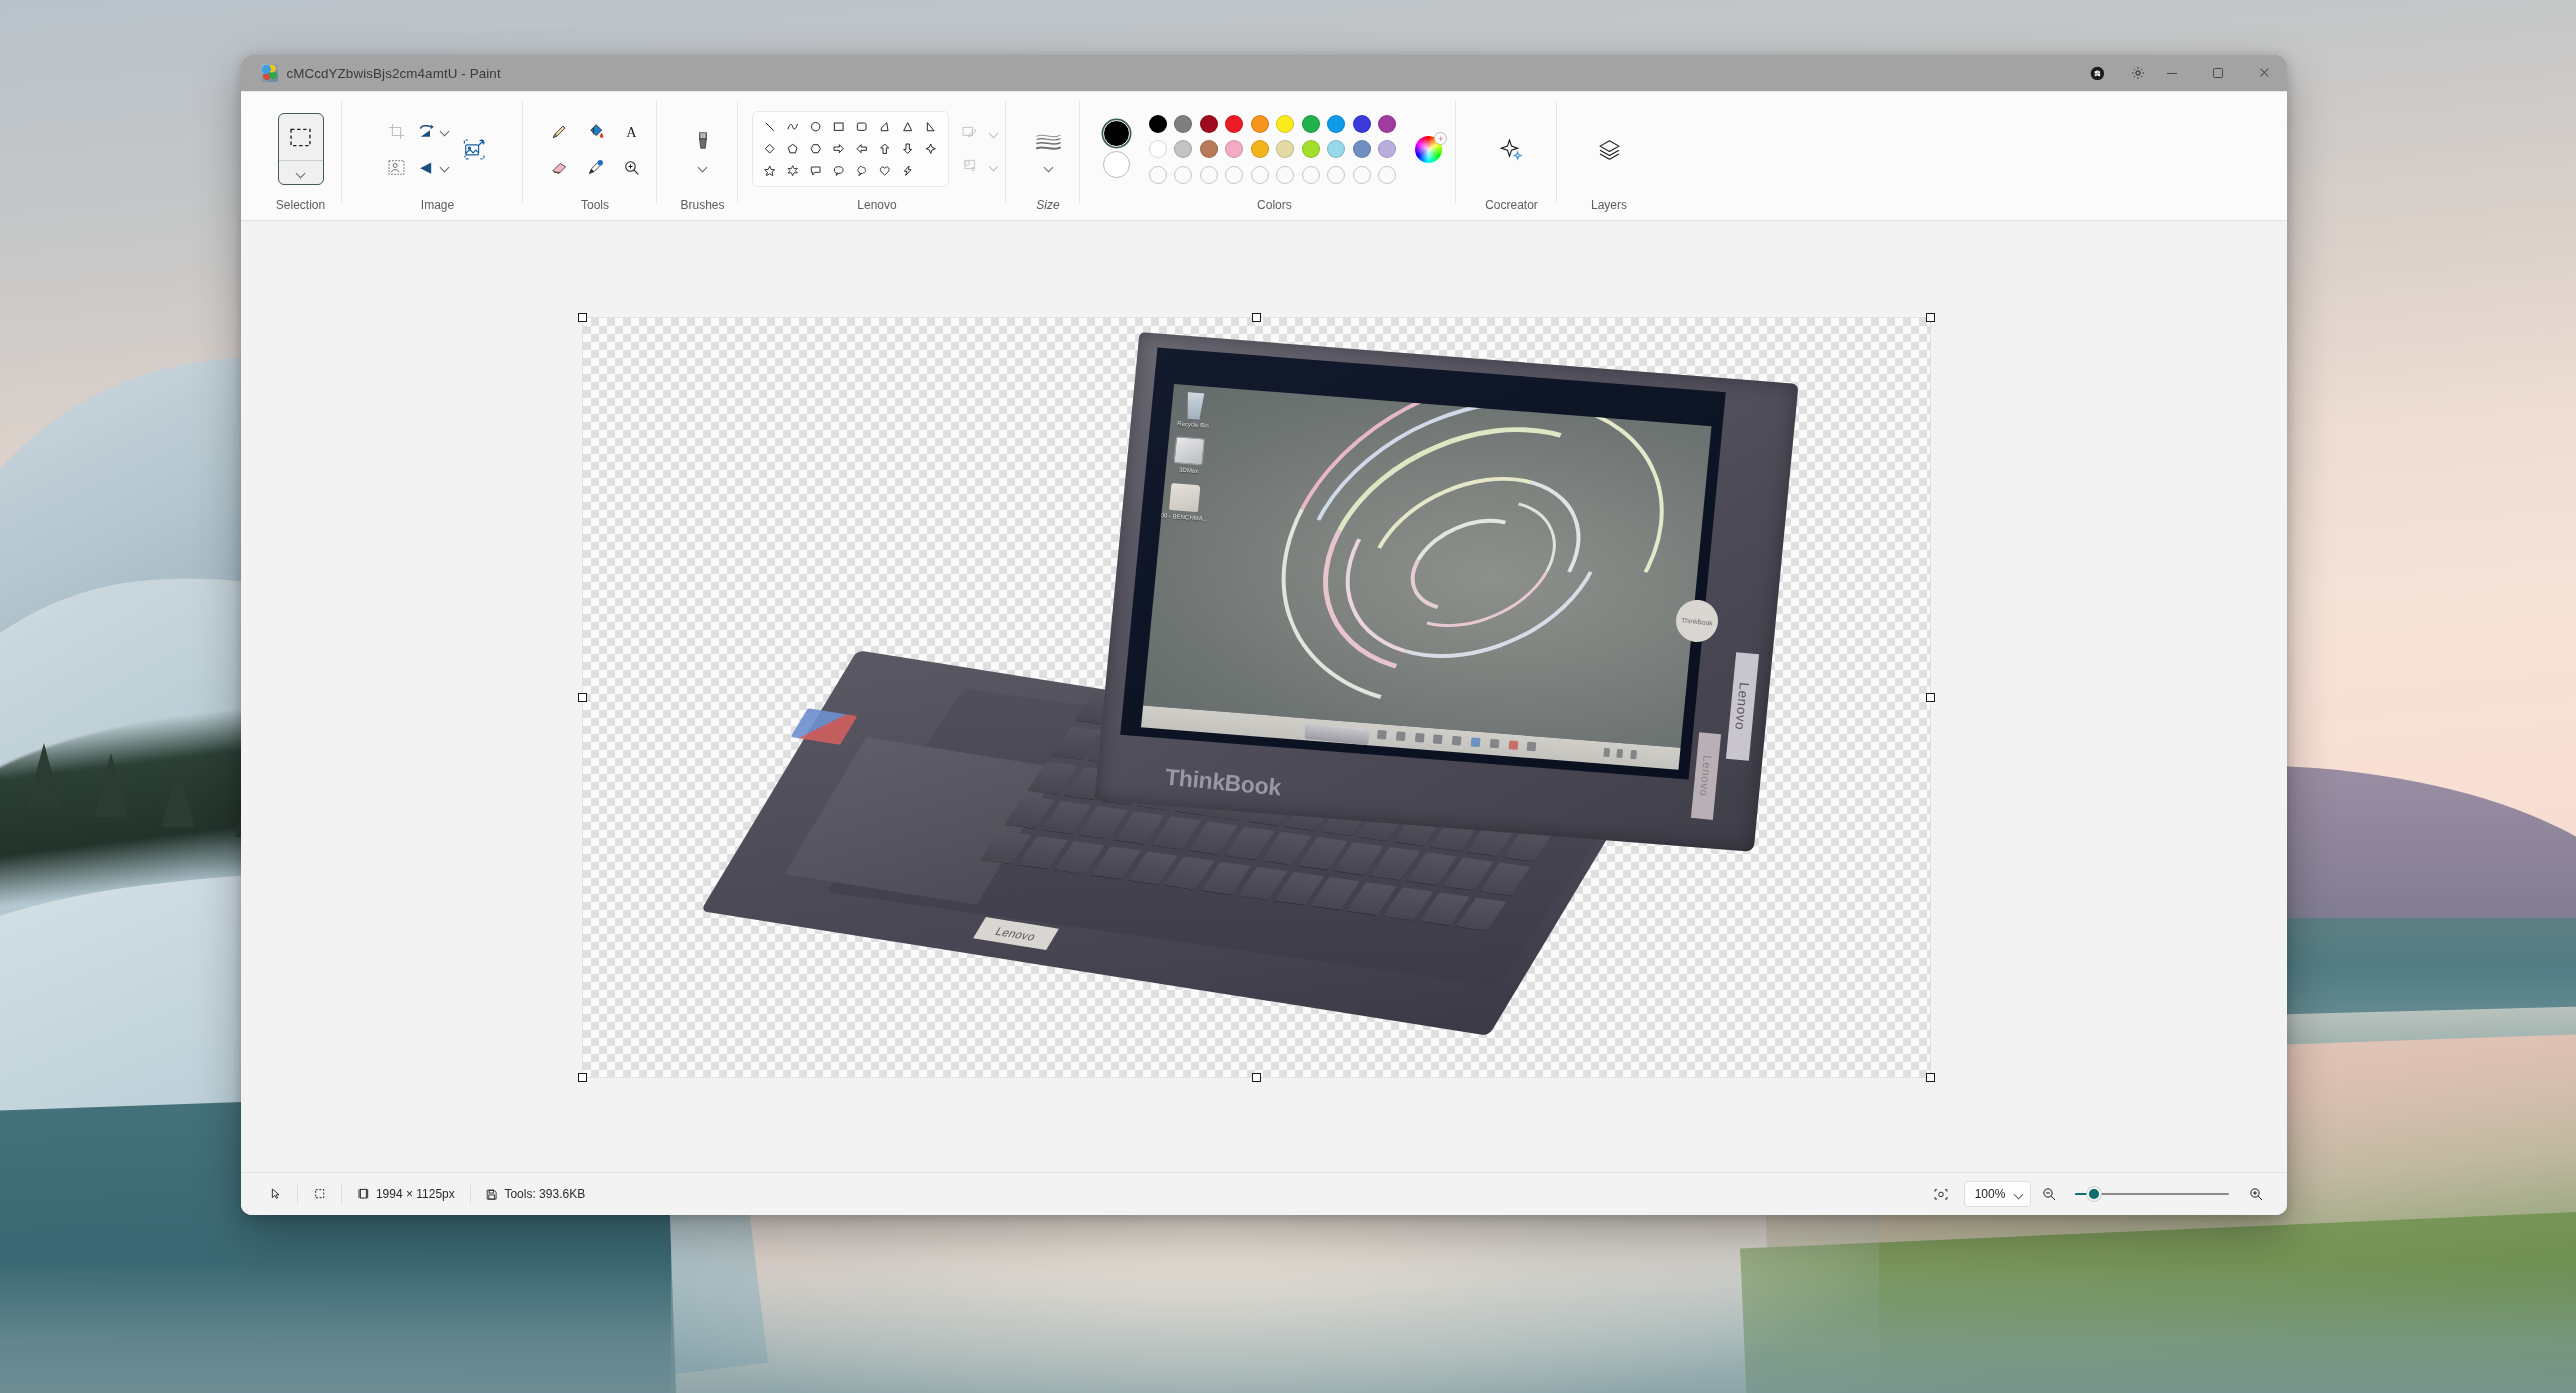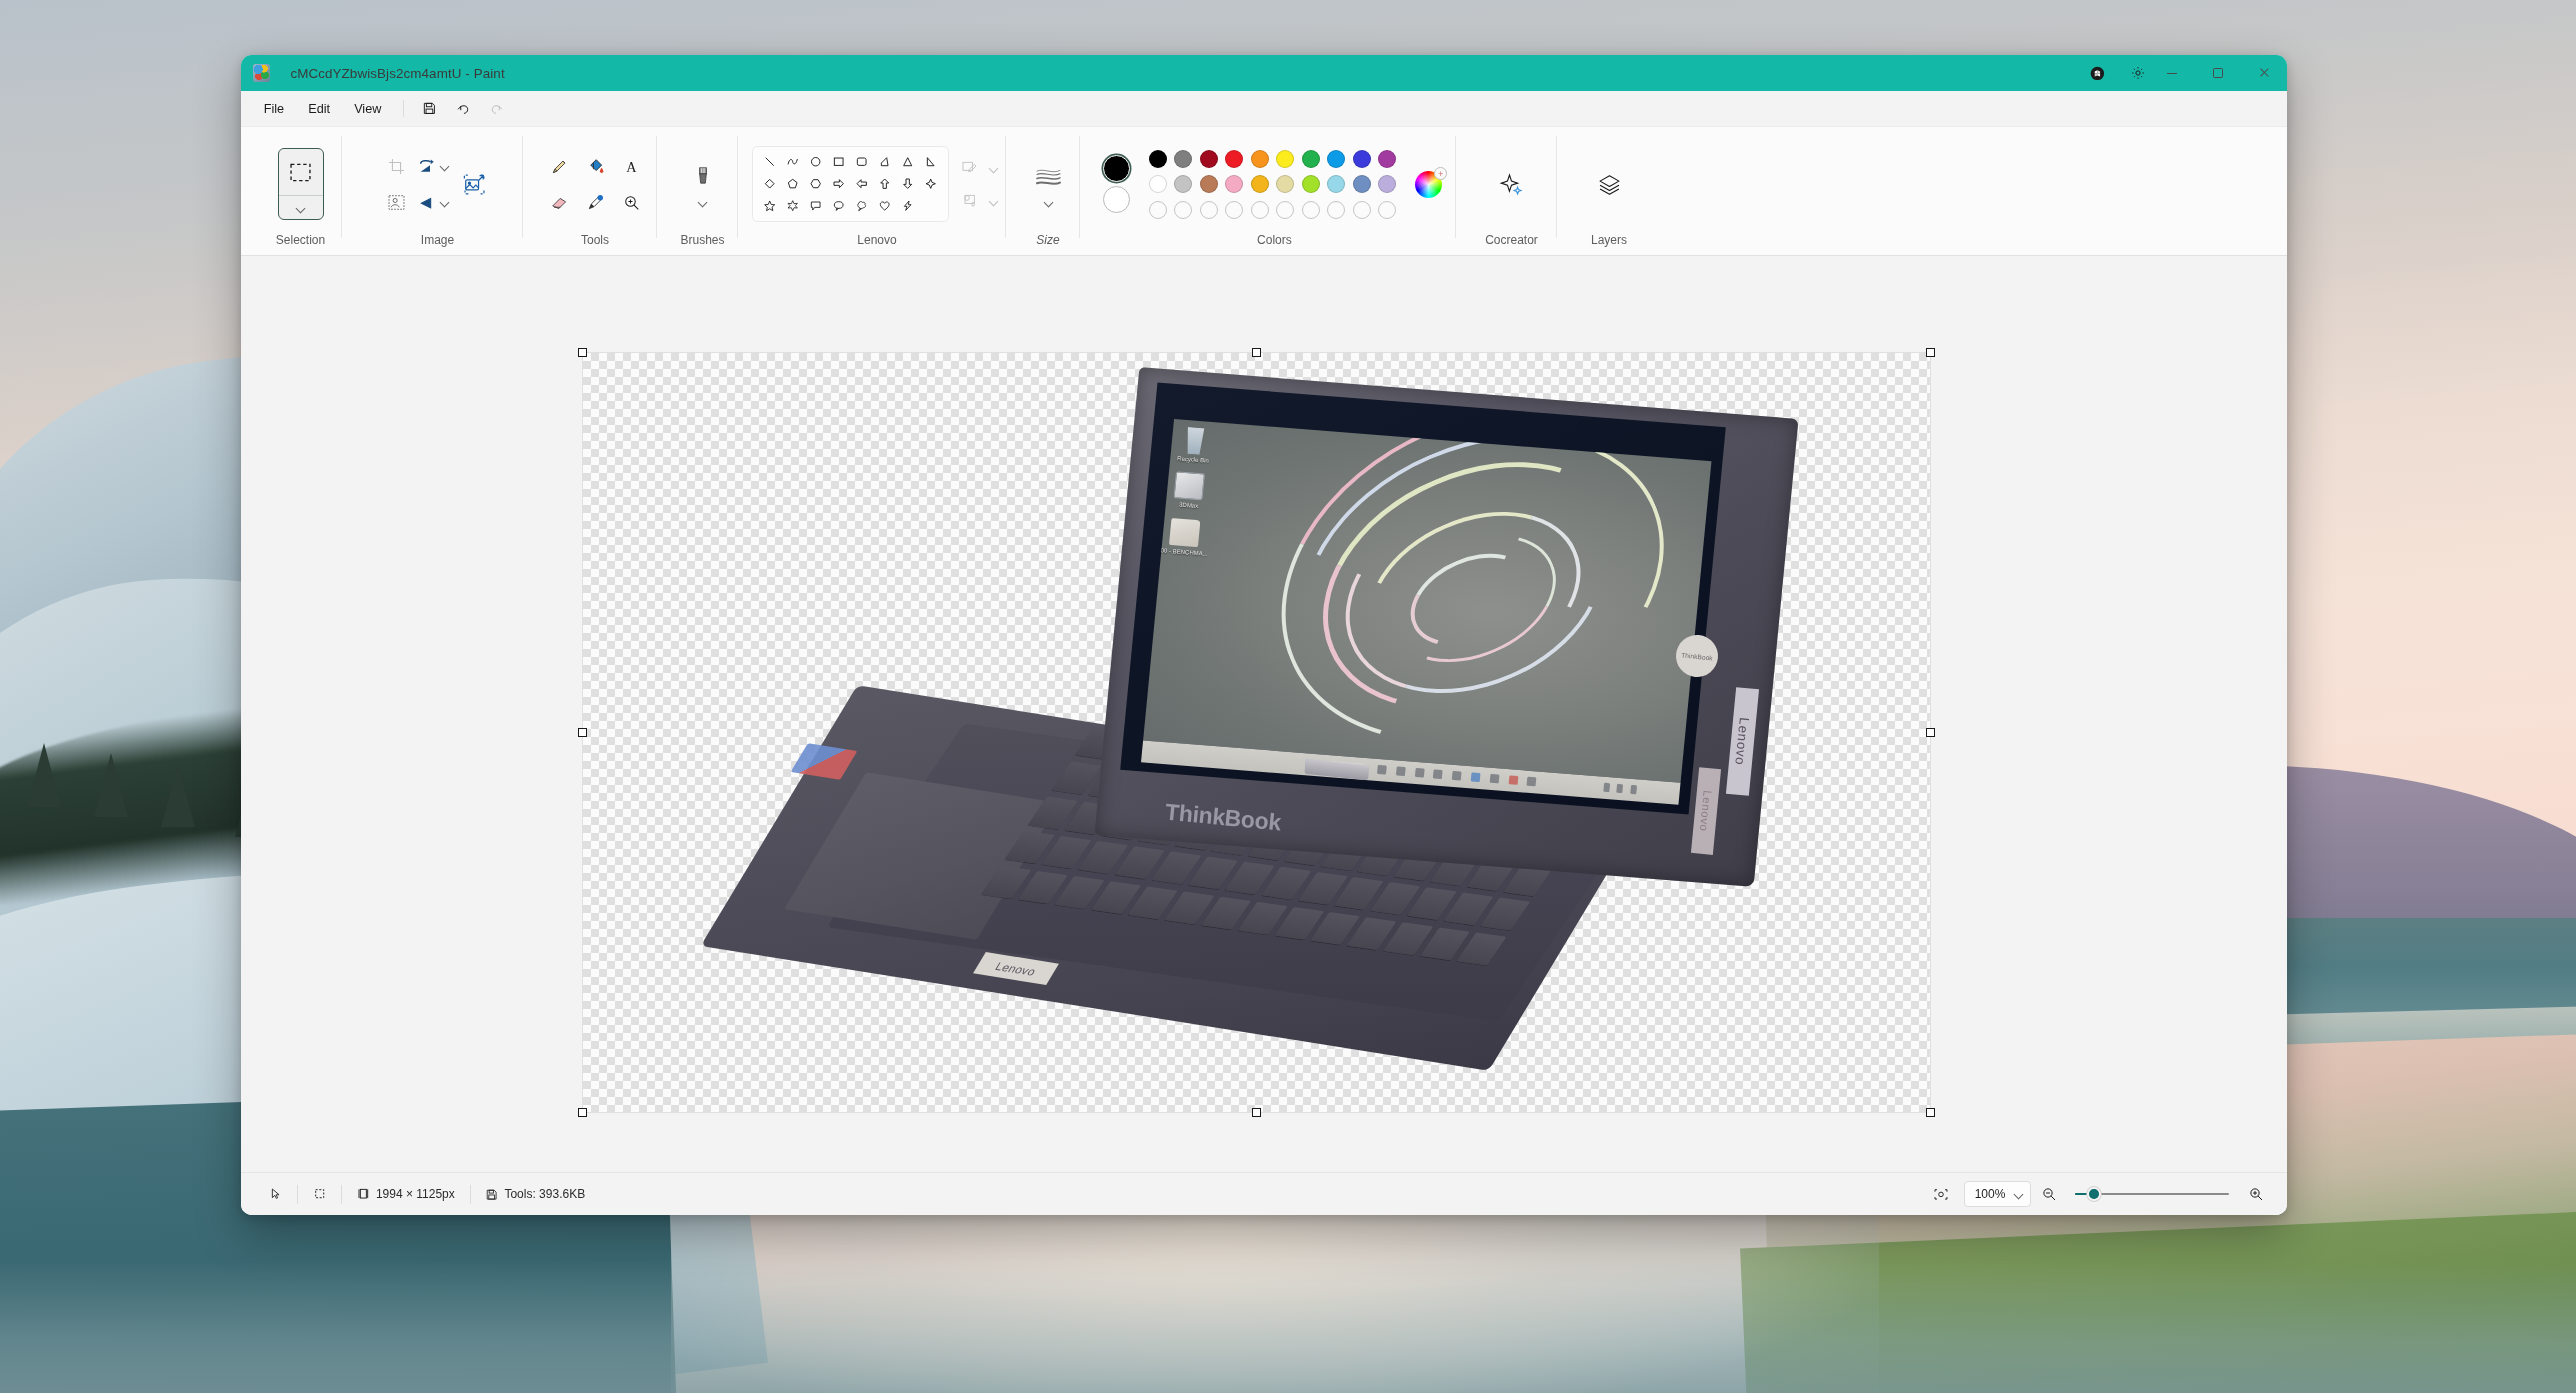--- a/index.html
+++ b/index.html
@@ -122,25 +122,24 @@
     background: #f3f3f3;
     border-radius: 10.7px;
     box-shadow: 0 17.4px 47px rgba(0,0,0,0.30), 0 2.7px 10.7px rgba(0,0,0,0.18);
     overflow: hidden;
     display: flex; flex-direction: column;
   }
 
   
   .titlebar {
     height: 36px; flex: 0 0 36px;
-    background: #14b8a6;
+    background: #a3a3a3;
     display: flex; align-items: center;
-    padding-left: 12px;
+    padding-left: 20px;
     position: relative;
-    gap: 12px;
   }
   .app-icon {
     width: 17.4px; height: 17.4px; margin-right: 8px;
     border-radius: 2.7px;
     background:
       radial-gradient(circle at 30% 30%, #3fa0e0 0 26%, transparent 27%),
       radial-gradient(circle at 64% 26%, #f2c21a 0 22%, transparent 23%),
       radial-gradient(circle at 70% 62%, #2aa84a 0 24%, transparent 25%),
       radial-gradient(circle at 34% 68%, #d94a3d 0 22%, transparent 23%),
       linear-gradient(135deg,#9fb8c9,#6b8298);
@@ -548,45 +547,20 @@
           </div>
         <div class="win-btn">
             <div class="glyph-max"></div>
           </div>
         <div class="win-btn close">
             <div class="glyph-close"></div>
           </div>
       </div>
     </div>
 
-    <div class="menubar">
-      <div class="menu-item">File</div>
-      <div class="menu-item">Edit</div>
-      <div class="menu-item">View</div>
-      <div class="mb-sep"></div>
-      <div class="mb-icon">
-        <svg width="14.8" height="14.8" viewBox="0 0 22 22" fill="none" stroke="#1b1b1b" stroke-width="1.4">
-          <path d="M3.5 3.5h12l3 3v12h-15z"></path>
-          <rect x="6.5" y="3.5" width="8" height="5"></rect>
-          <rect x="6" y="12" width="10" height="6.5"></rect>
-        </svg>
-      </div>
-      <div class="mb-icon">
-        <svg width="16" height="16" viewBox="0 0 24 24" fill="none" stroke="#1b1b1b" stroke-width="1.5" stroke-linecap="round">
-          <path d="M8.5 8.5 C13 5.5 19 7.5 19 12.5 C19 16 17 18 14 18.5"></path>
-          <path d="M8.5 8.5 L8.7 13.2 M8.5 8.5 L5 12"></path>
-        </svg>
-      </div>
-      <div class="mb-icon">
-        <svg width="16" height="16" viewBox="0 0 24 24" fill="none" stroke="#bdbdbd" stroke-width="1.5" stroke-linecap="round">
-          <path d="M15.5 8.5 C11 5.5 5 7.5 5 12.5 C5 16 7 18 10 18.5"></path>
-          <path d="M15.5 8.5 L15.3 13.2 M15.5 8.5 L19 12"></path>
-        </svg>
-      </div>
-    </div>
 
     <div class="ribbon">
 
       <div class="rib-group" style="width:81px;">
         <div class="rib-body">
           <div class="sel-btn">
             <div class="sel-top">
               <svg width="27" height="27" viewBox="0 0 40 40" fill="none" stroke="#1b1b1b" stroke-width="2" stroke-dasharray="5 4">
                 <rect x="6" y="8" width="28" height="24"></rect>
               </svg>

